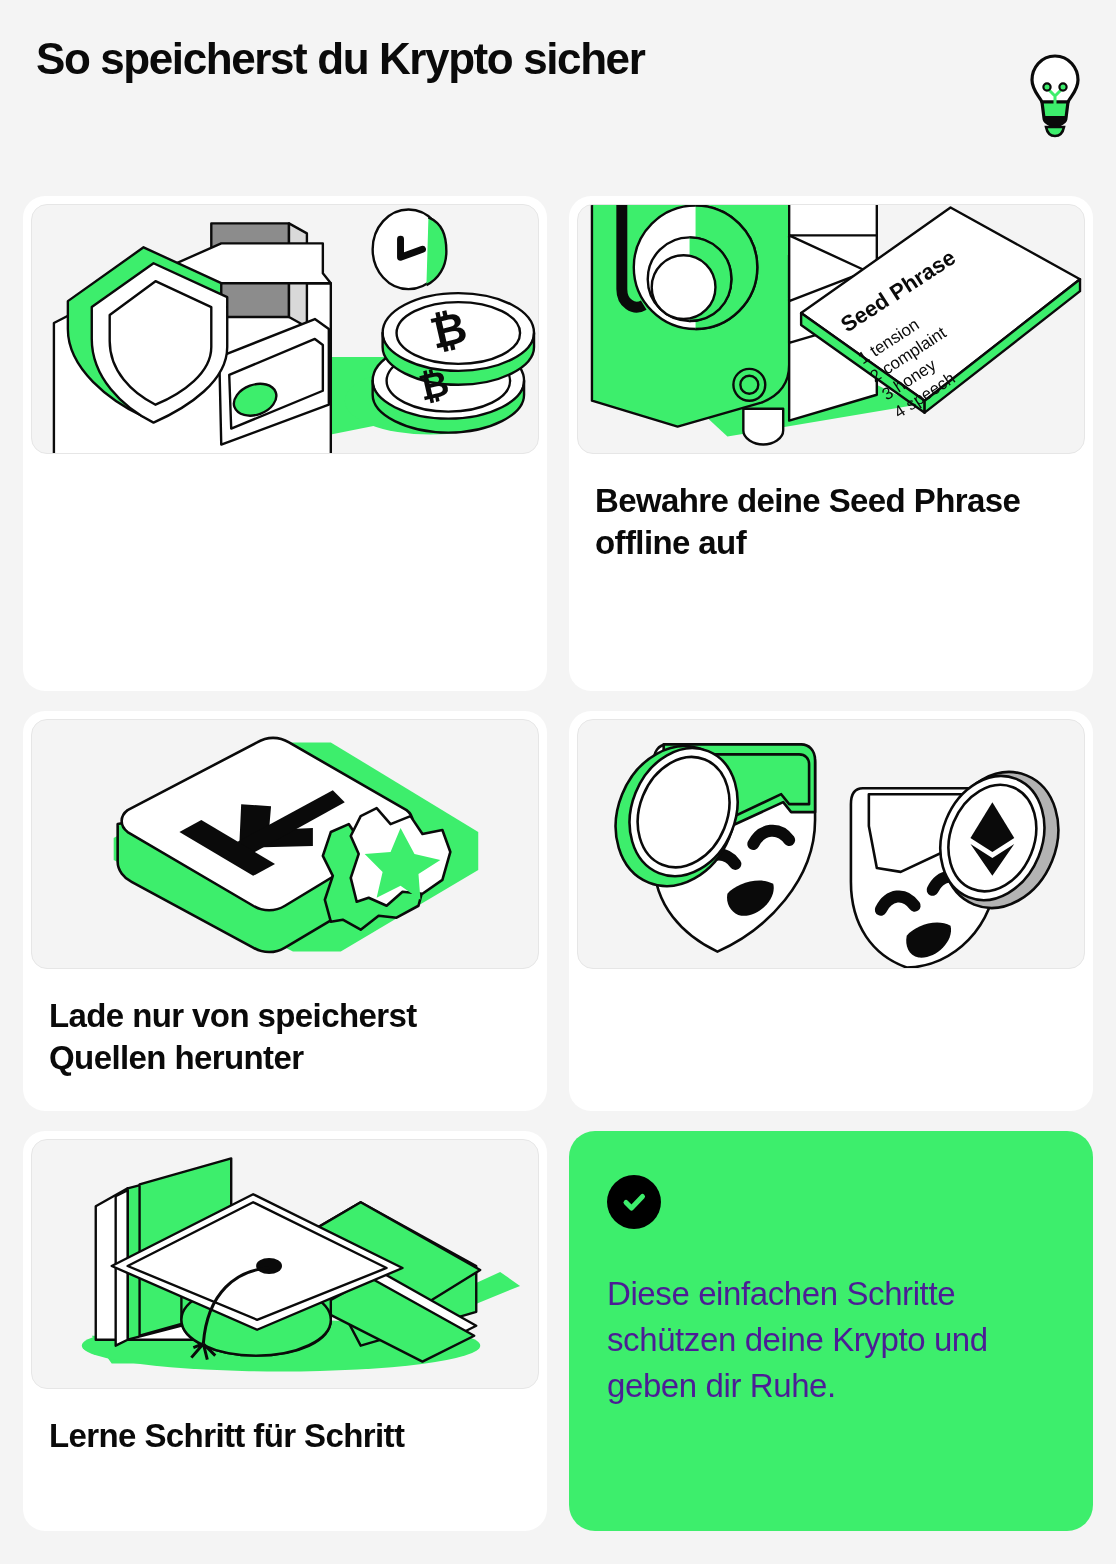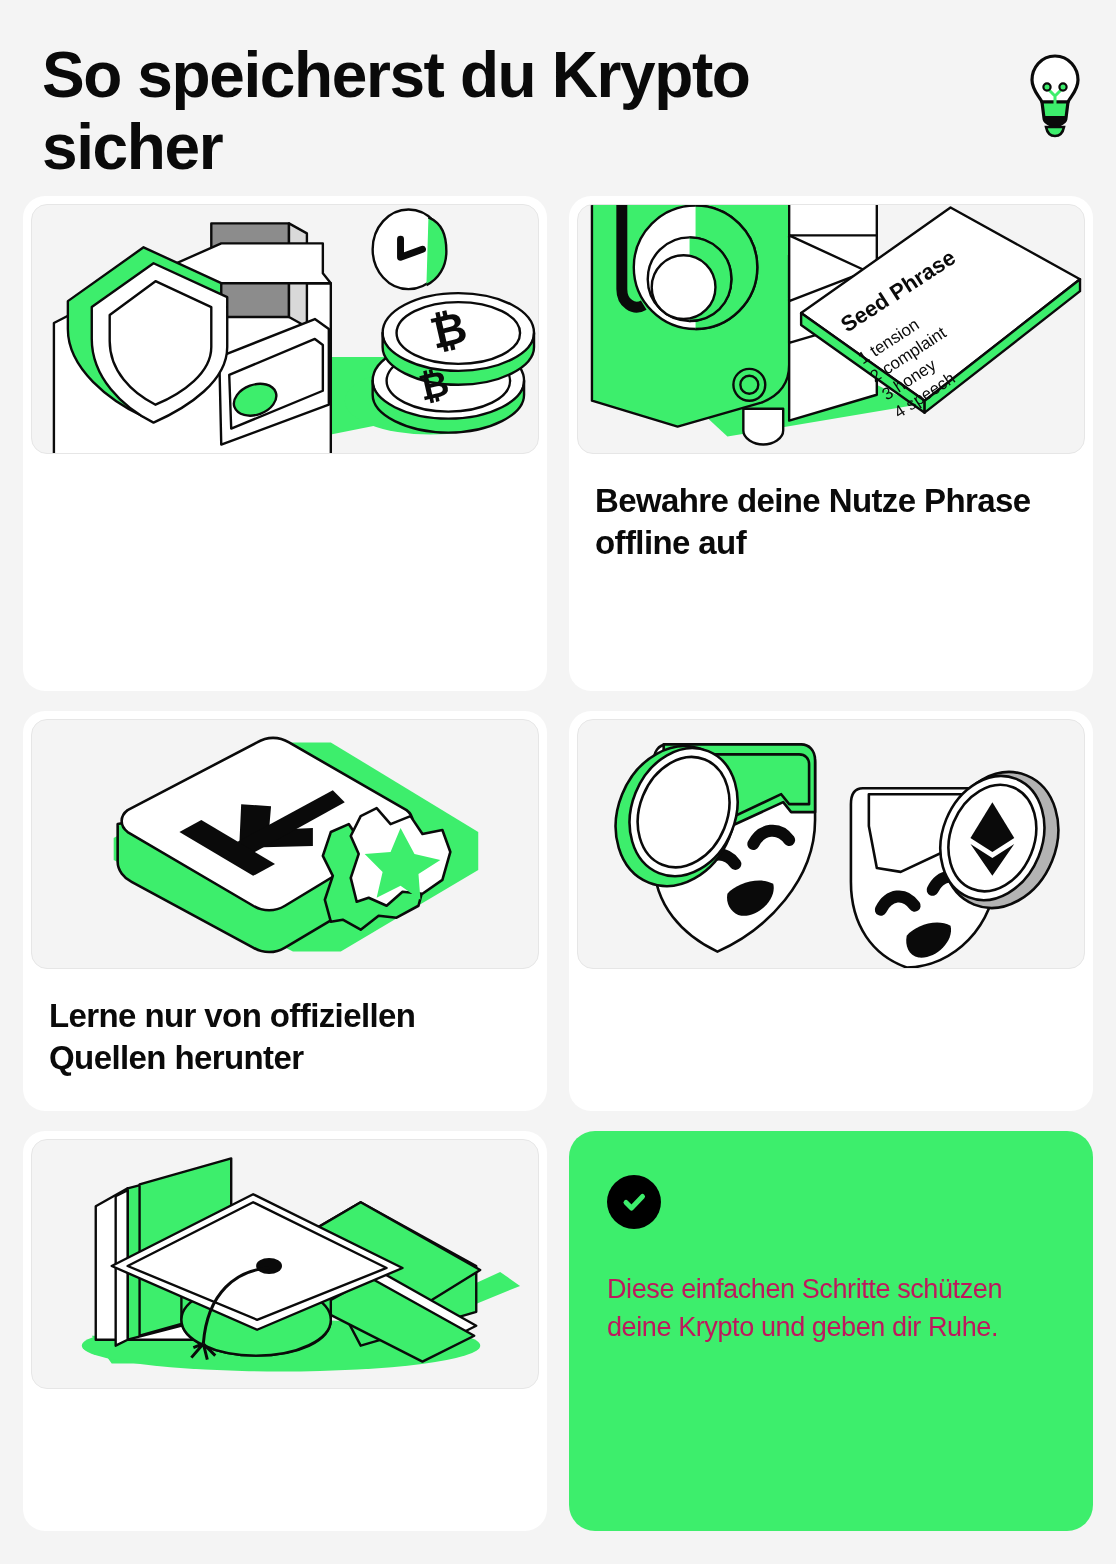--- a/index.html
+++ b/index.html
@@ -17,25 +17,25 @@
   }
 
   
   .header {
     position: relative;
     padding: 22px 24px 0 24px;
     height: 190px;
     box-sizing: border-box;
   }
   .page-title {
-    font-size: 64px;
+    font-size: 44px;
     line-height: 1.12;
     font-weight: bold;
     letter-spacing: -1.4px;
-    margin: 18px;
+    margin: 12px;
     max-width: 840px;
     color: #0a0a0a;
   }
   .bulb-wrap {
     position: absolute;
     right: 30px;
     top: 52px;
     width: 62px;
     height: 88px;
   }
@@ -99,26 +99,26 @@
     width: 54px;
     height: 54px;
     border-radius: 50%;
     background: #000000;
     display: flex;
     align-items: center;
     justify-content: center;
     margin-bottom: 42px;
   }
   .conclusion-text {
-    font-size: 27px;
+    font-size: 33px;
     line-height: 1.4;
     font-weight: normal;
     letter-spacing: -0.4px;
     margin: 0;
-    color: #be185d;
+    color: #4c1d95;
   }
 </style>
 </head>
 <body>
 
 <div class="header">
   <h1 class="page-title">So speicherst du Krypto sicher</h1>
 
   <div class="bulb-wrap">
     <svg viewBox="0 0 62 88" xmlns="http://www.w3.org/2000/svg">
@@ -208,21 +208,21 @@
         </g>
         <g fill="#0a0a0a" font-family="Liberation Sans, sans-serif">
           <text x="270" y="128" font-size="22" font-weight="bold" transform="rotate(-33 270 128)">Seed Phrase</text>
           <text x="286" y="160" font-size="17" transform="rotate(-33 286 160)">1 tension</text>
           <text x="298" y="178" font-size="17" transform="rotate(-33 298 178)">2 complaint</text>
           <text x="310" y="196" font-size="17" transform="rotate(-33 310 196)">3 honey</text>
           <text x="322" y="214" font-size="17" transform="rotate(-33 322 214)">4 speech</text>
         </g>
       </svg>
     </div>
-    <h2 class="card-title">Bewahre deine Nutze Phrase offline auf</h2>
+    <h2 class="card-title">Bewahre deine Seed Phrase offline auf</h2>
   </div>
 
   <div class="card row2">
     <div class="illus">
       <svg viewBox="0 0 508 248" xmlns="http://www.w3.org/2000/svg">
         <g stroke="#0a0a0a" stroke-width="2.6" stroke-linejoin="round">
 
           <path d="M250 22 L300 22 L448 112 L448 150 L310 232 L262 232 L82 140 L82 118 Z" fill="#3dee6c" stroke="none"></path>
 
           <path d="M86 104 L86 142 C86 150 92 158 100 162 L222 228 C232 234 244 234 254 228 L308 196 L308 158 L190 86 Z" fill="#3dee6c"></path>
@@ -233,21 +233,21 @@
           <path d="M206 122 L302 70 L314 82 L220 134 Z" fill="#0a0a0a" stroke="none"></path>
           <path d="M148 112 L170 100 L244 144 L222 156 Z" fill="#0a0a0a" stroke="none"></path>
 
           <path d="M300 112 L318 104 L330 122 L352 116 L364 136 L386 132 L396 156 L388 186 L366 198 L348 196 L330 210 L312 200 L300 202 L294 180 L302 156 L292 136 Z" fill="#3dee6c"></path>
 
           <path d="M330 96 L346 88 L360 104 L380 96 L392 114 L412 110 L420 132 L412 160 L392 174 L372 172 L356 186 L338 178 L326 182 L320 158 L328 134 L320 116 Z" fill="#ffffff"></path>
           <path d="M370 108 L384 134 L410 140 L388 154 L390 180 L370 166 L346 178 L352 152 L334 134 L360 132 Z" fill="#3dee6c" stroke="none"></path>
         </g>
       </svg>
     </div>
-    <h2 class="card-title">Lerne nur von offiziellen Quellen herunter</h2>
+    <h2 class="card-title">Lade nur von speicherst Quellen herunter</h2>
   </div>
 
   <div class="card row2">
     <div class="illus">
       <svg viewBox="0 0 508 248" xmlns="http://www.w3.org/2000/svg">
         <g stroke="#0a0a0a" stroke-width="2.6" stroke-linejoin="round">
 
           <path d="M90 24 L220 24 C230 24 238 32 238 42 L238 100 C238 160 190 210 140 232 C106 216 76 186 76 140 L76 42 C76 32 80 24 90 24 Z" fill="#ffffff"></path>
           <path d="M86 24 L224 24 C232 24 238 30 238 40 L238 92 L214 92 L206 82 L132 116 L104 112 L86 60 Z" fill="#3dee6c"></path>
           <path d="M96 34 L222 34 C228 34 232 38 232 44 L232 84 L212 84 L204 74 L136 106 L110 102 L96 58 Z" fill="#3dee6c"></path>
@@ -299,20 +299,21 @@
 
           <path d="M222 54 L372 128 L226 190 L80 126 Z" fill="#ffffff"></path>
           <path d="M222 62 L356 128 L226 180 L96 126 Z" fill="#ffffff"></path>
 
           <ellipse cx="238" cy="126" rx="13" ry="8" fill="#0a0a0a" stroke="none"></ellipse>
           <path d="M238 128 C206 130 176 152 172 204" fill="none" stroke-width="3"></path>
           <path d="M172 204 L160 218 M172 204 L176 220 M172 204 L184 216 M172 204 L162 208" stroke-width="3" fill="none"></path>
         </g>
       </svg>
     </div>
+    <h2 class="card-title">Lerne Schritt für Schritt</h2>
   </div>
 
   <div class="card conclusion">
     <div class="check-badge">
       <svg viewBox="0 0 32 32" width="32" height="32" xmlns="http://www.w3.org/2000/svg">
         <path d="M8 16.5 L13.5 22 L24.5 10.5" fill="none" stroke="#3dee6c" stroke-width="5" stroke-linecap="round" stroke-linejoin="round"></path>
       </svg>
     </div>
     <p class="conclusion-text">Diese einfachen Schritte schützen deine Krypto und geben dir Ruhe.</p>
   </div>

